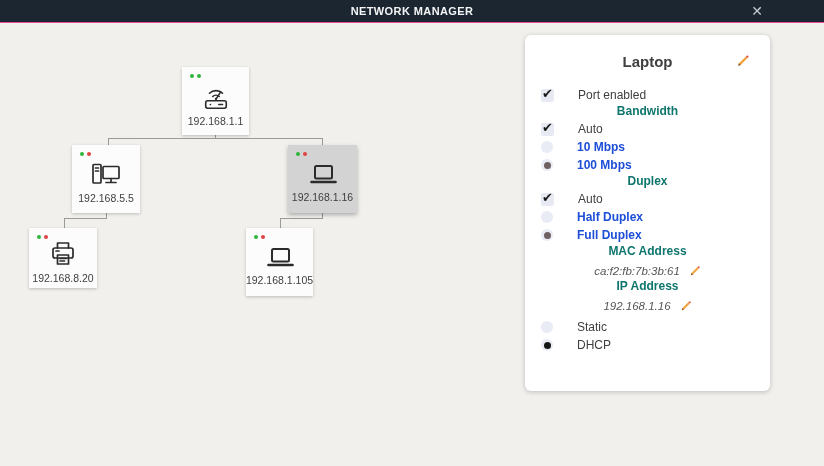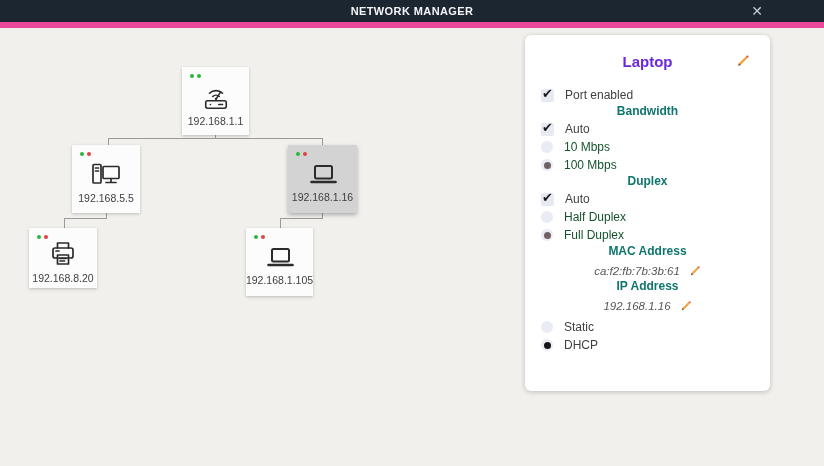--- a/index.html
+++ b/index.html
@@ -5,21 +5,21 @@
   html,body{margin:0;padding:0;}
   body{
     width:824px;height:466px;position:relative;overflow:hidden;
     background:#f2f0ed;
     font-family:"Liberation Sans","DejaVu Sans",sans-serif;
     -webkit-font-smoothing:antialiased;
   }
   
   .titlebar{
     position:absolute;left:0;top:0;right:0;height:22px;
-    background:#1c2631;border-bottom:6px solid #ec4899;
+    background:#1c2631;border-bottom:1px solid #ec4899;
     display:flex;align-items:center;justify-content:center;
   }
   .titlebar .title{
     color:#f4f5f6;font-size:11px;font-weight:bold;letter-spacing:.4px;
   }
   .titlebar .close{
     position:absolute;right:56px;top:0;height:22px;width:22px;
     display:flex;align-items:center;justify-content:center;
     color:#c4c9cd;font-size:14px;font-weight:300;cursor:pointer;
   }
@@ -46,45 +46,45 @@
   #node-printer{left:29px;top:206px;width:68px;height:60px;}
   #node-laptop2{left:246px;top:206px;width:67px;height:68px;}
   
   .panel{
     position:absolute;left:525px;top:35px;width:245px;height:356px;
     background:#ffffff;border-radius:6px;
     box-shadow:0 1px 5px rgba(0,0,0,.22);
   }
   .panel-header{position:relative;margin-top:18px;height:20px;}
   .panel-title{
-    text-align:center;font-size:15px;font-weight:bold;color:#6d28d9;
+    text-align:center;font-size:15px;font-weight:bold;color:#404040;
   }
   .panel-header .edit-icon{position:absolute;right:20px;top:1px;cursor:pointer;line-height:0;}
   .section-h{
     text-align:center;font-size:12px;font-weight:bold;color:#0f766e;
     height:16px;
   }
   .opt-row{
-    display:flex;align-items:center;height:18px;padding-left:16px;gap:11px;
+    display:flex;align-items:center;height:18px;padding-left:16px;gap:24px;
     font-size:12px;color:#3f3f3f;cursor:pointer;
   }
   .opt-row .ctrl{flex:0 0 auto;position:relative;}
   .opt-row.checkbox .ctrl{width:13px;height:13px;background:#e7eaf3;border-radius:2px;}
   .opt-row.checkbox .ctrl::after{
     content:"\2714";position:absolute;left:1px;top:-3px;
     font-size:13px;color:#1b1b1b;display:none;
   }
   .opt-row.checkbox.checked .ctrl::after{display:block;}
   .opt-row.radio .ctrl{width:12px;height:12px;border-radius:50%;background:#e9ebf5;}
   .opt-row.radio.checked .ctrl::after{
     content:"";position:absolute;left:2.5px;top:2.5px;right:2.5px;bottom:2.5px;
     border-radius:50%;background:#141414;
   }
   .opt-row.radio.checked.disabled .ctrl::after{background:#6f6161;}
-  .opt-row.disabled .opt-label{color:#14532d;}
+  .opt-row.disabled .opt-label{color:#1d4ed8;font-weight:bold;}
   .row-gap{height:7px;}
   .value-row{
     display:flex;align-items:center;justify-content:center;gap:9px;
     height:17px;margin-top:2px;
   }
   .value-row .val{font-size:11.5px;font-style:italic;color:#565656;}
   .value-row .edit-icon{cursor:pointer;line-height:0;}
 </style>
 </head>
 <body>

